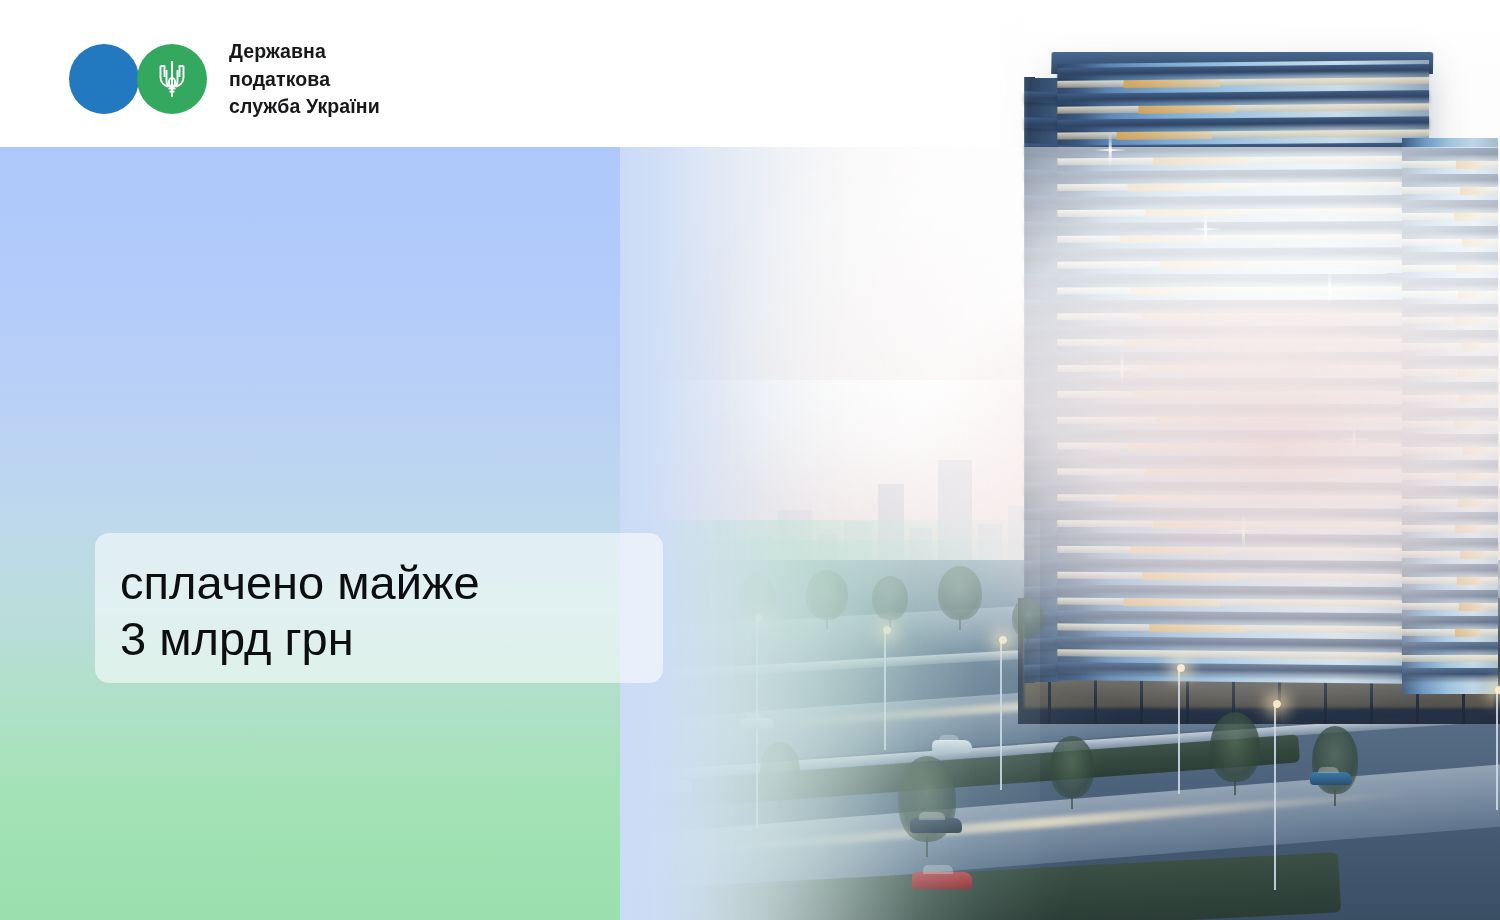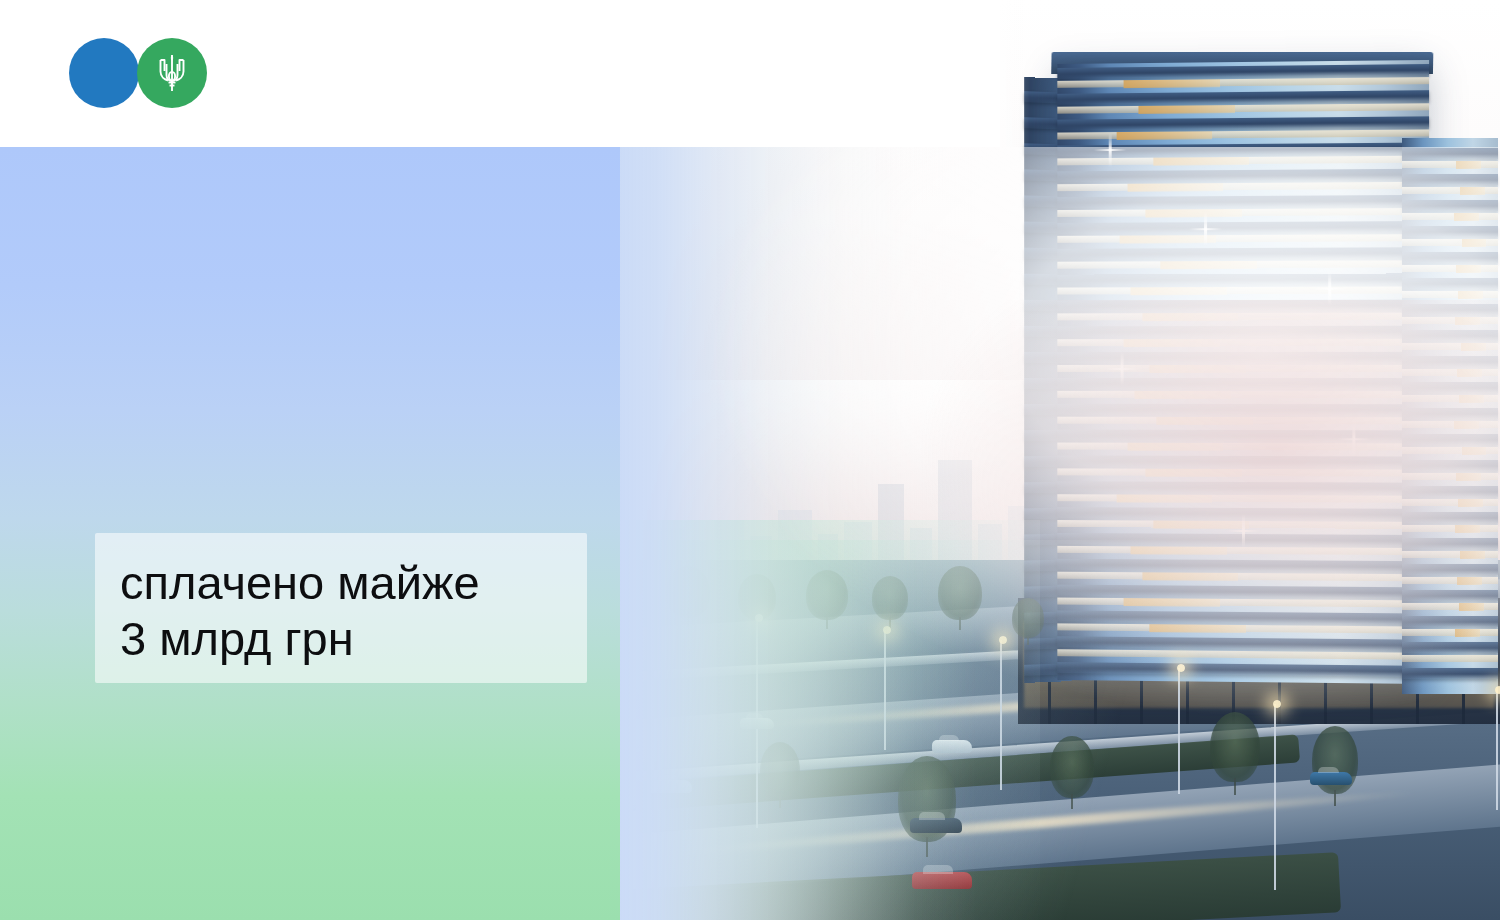--- a/index.html
+++ b/index.html
@@ -292,23 +292,23 @@
     width:640px;
     font-size:57px; font-weight:bold; line-height:66px;
     letter-spacing:0.6px;
     color:#0b0c0e;
     text-transform:uppercase;
     white-space:pre-line;
     z-index:50;
   }
   .subbox {
     position:absolute; left:95px; top:533px;
-    width:492px; height:150px;
+    width:568px; height:150px;
     background:rgba(255,255,255,0.56);
-    border-radius:2px;
+    border-radius:14px;
     z-index:50;
   }
   .subtext {
     position:absolute; left:25px; top:22px;
     width:530px;
     font-size:47px; font-weight:normal; line-height:56px;
     color:#0d0e10;
     white-space:pre-line;
   }
 </style>
@@ -594,20 +594,23 @@
           <path d="M28.5 9 L28.5 20.5 C28.5 25.5 24.5 28.5 21 29.5"></path>
           <path d="M5.5 9 L9.5 9 L9.5 20"></path>
           <path d="M28.5 9 L24.5 9 L24.5 20"></path>
           <path d="M11.5 13 L11.5 24 C11.5 27.5 13.8 29.6 17 30.4 C20.2 29.6 22.5 27.5 22.5 24 L22.5 13"></path>
           <path d="M13.5 31.5 L20.5 31.5"></path>
           <path d="M14.5 34.5 L19.5 34.5"></path>
           <ellipse cx="17" cy="25.2" rx="3.1" ry="4.3"></ellipse>
         </g>
       </svg>
     </div>
+    <div class="logo-text">Державна
+податкова
+служба України</div>
   </div>
 
 
   <div class="subbox">
     <div class="subtext">сплачено майже
 3 млрд грн</div>
   </div>
 
 </div>
 

